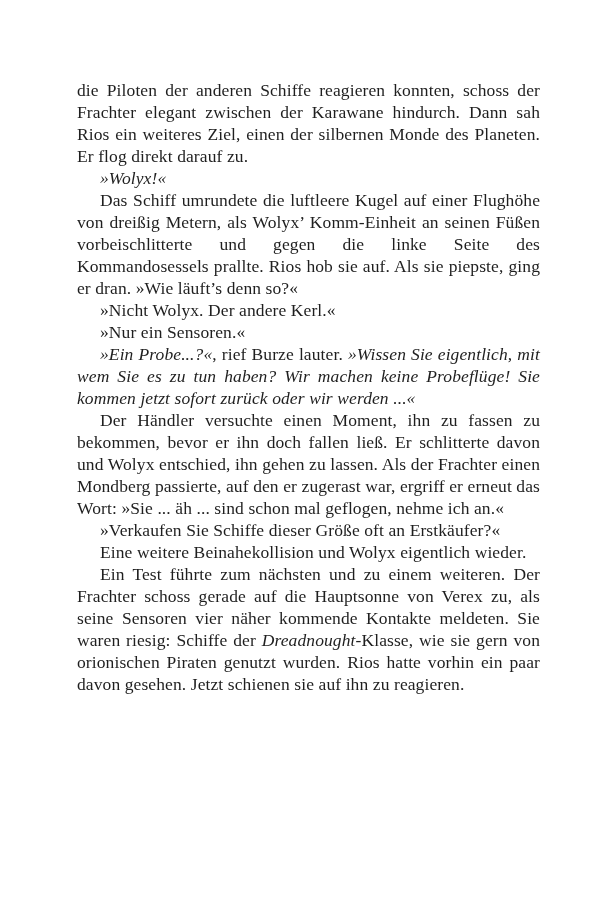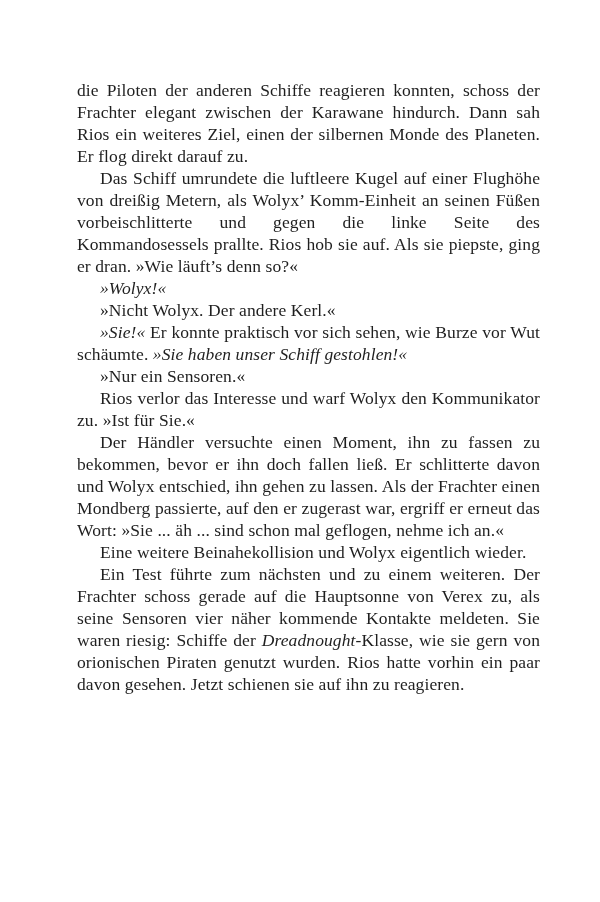--- a/index.html
+++ b/index.html
@@ -47,24 +47,24 @@
     letter-spacing: 1px;
     color: var(--folio, #5c5c5c);
   }
 </style>
 </head>
 <body>
 
 <div class="page" style="--bg: #ffffff; --text: #1f1f1f; --folio: #5c5c5c;">
   <div class="text-block" id="text-block">
       <p class="para"><span>die Piloten der anderen Schiffe reagieren konnten, schoss der Frachter elegant zwischen der Karawane hindurch. Dann sah Rios ein weiteres Ziel, einen der silbernen Monde des Planeten. Er flog direkt darauf zu.</span></p>
+      <p class="para indent"><span class="it">»Wolyx!«</span></p>
       <p class="para indent"><span>Das Schiff umrundete die luftleere Kugel auf einer Flughöhe von dreißig Metern, als Wolyx’ Komm-Einheit an seinen Füßen vorbeischlitterte und gegen die linke Seite des Kommandosessels prallte. Rios hob sie auf. Als sie piepste, ging er dran. »Wie läuft’s denn so?«</span></p>
-      <p class="para indent"><span class="it">»Wolyx!«</span></p>
       <p class="para indent"><span>»Nicht Wolyx. Der andere Kerl.«</span></p>
-      <p class="para indent"><span class="it">»Sie!«</span><span> Er konnte praktisch vor sich sehen, wie Burze vor Wut schäumte. </span><span class="it">»Sie haben unser Schiff gestohlen!«</span></p>
       <p class="para indent"><span>»Nur ein Sensoren.«</span></p>
-      <p class="para indent"><span>Rios verlor das Interesse und warf Wolyx den Kommunikator zu. »Ist für Sie.«</span></p>
+      <p class="para indent"><span class="it">»Ein Probe...?«</span><span>, rief Burze lauter. </span><span class="it">»Wissen Sie eigentlich, mit wem Sie es zu tun haben? Wir machen keine Probeflüge! Sie kommen jetzt sofort zurück oder wir werden ...«</span></p>
       <p class="para indent"><span>Der Händler versuchte einen Moment, ihn zu fassen zu bekommen, bevor er ihn doch fallen ließ. Er schlitterte davon und Wolyx entschied, ihn gehen zu lassen. Als der Frachter einen Mondberg passierte, auf den er zugerast war, ergriff er erneut das Wort: »Sie ... äh ... sind schon mal geflogen, nehme ich an.«</span></p>
+      <p class="para indent"><span>»Verkaufen Sie Schiffe dieser Größe oft an Erstkäufer?«</span></p>
       <p class="para indent"><span>Eine weitere Beinahekollision und Wolyx eigentlich wieder.</span></p>
       <p class="para indent"><span>Ein Test führte zum nächsten und zu einem weiteren. Der Frachter schoss gerade auf die Hauptsonne von Verex zu, als seine Sensoren vier näher kommende Kontakte meldeten. Sie waren riesig: Schiffe der </span><span class="it">Dreadnought</span><span>-Klasse, wie sie gern von orionischen Piraten genutzt wurden. Rios hatte vorhin ein paar davon gesehen. Jetzt schienen sie auf ihn zu reagieren.</span></p>
     </div>
   <div class="folio">19</div>
 </div>
 
 </body></html>

